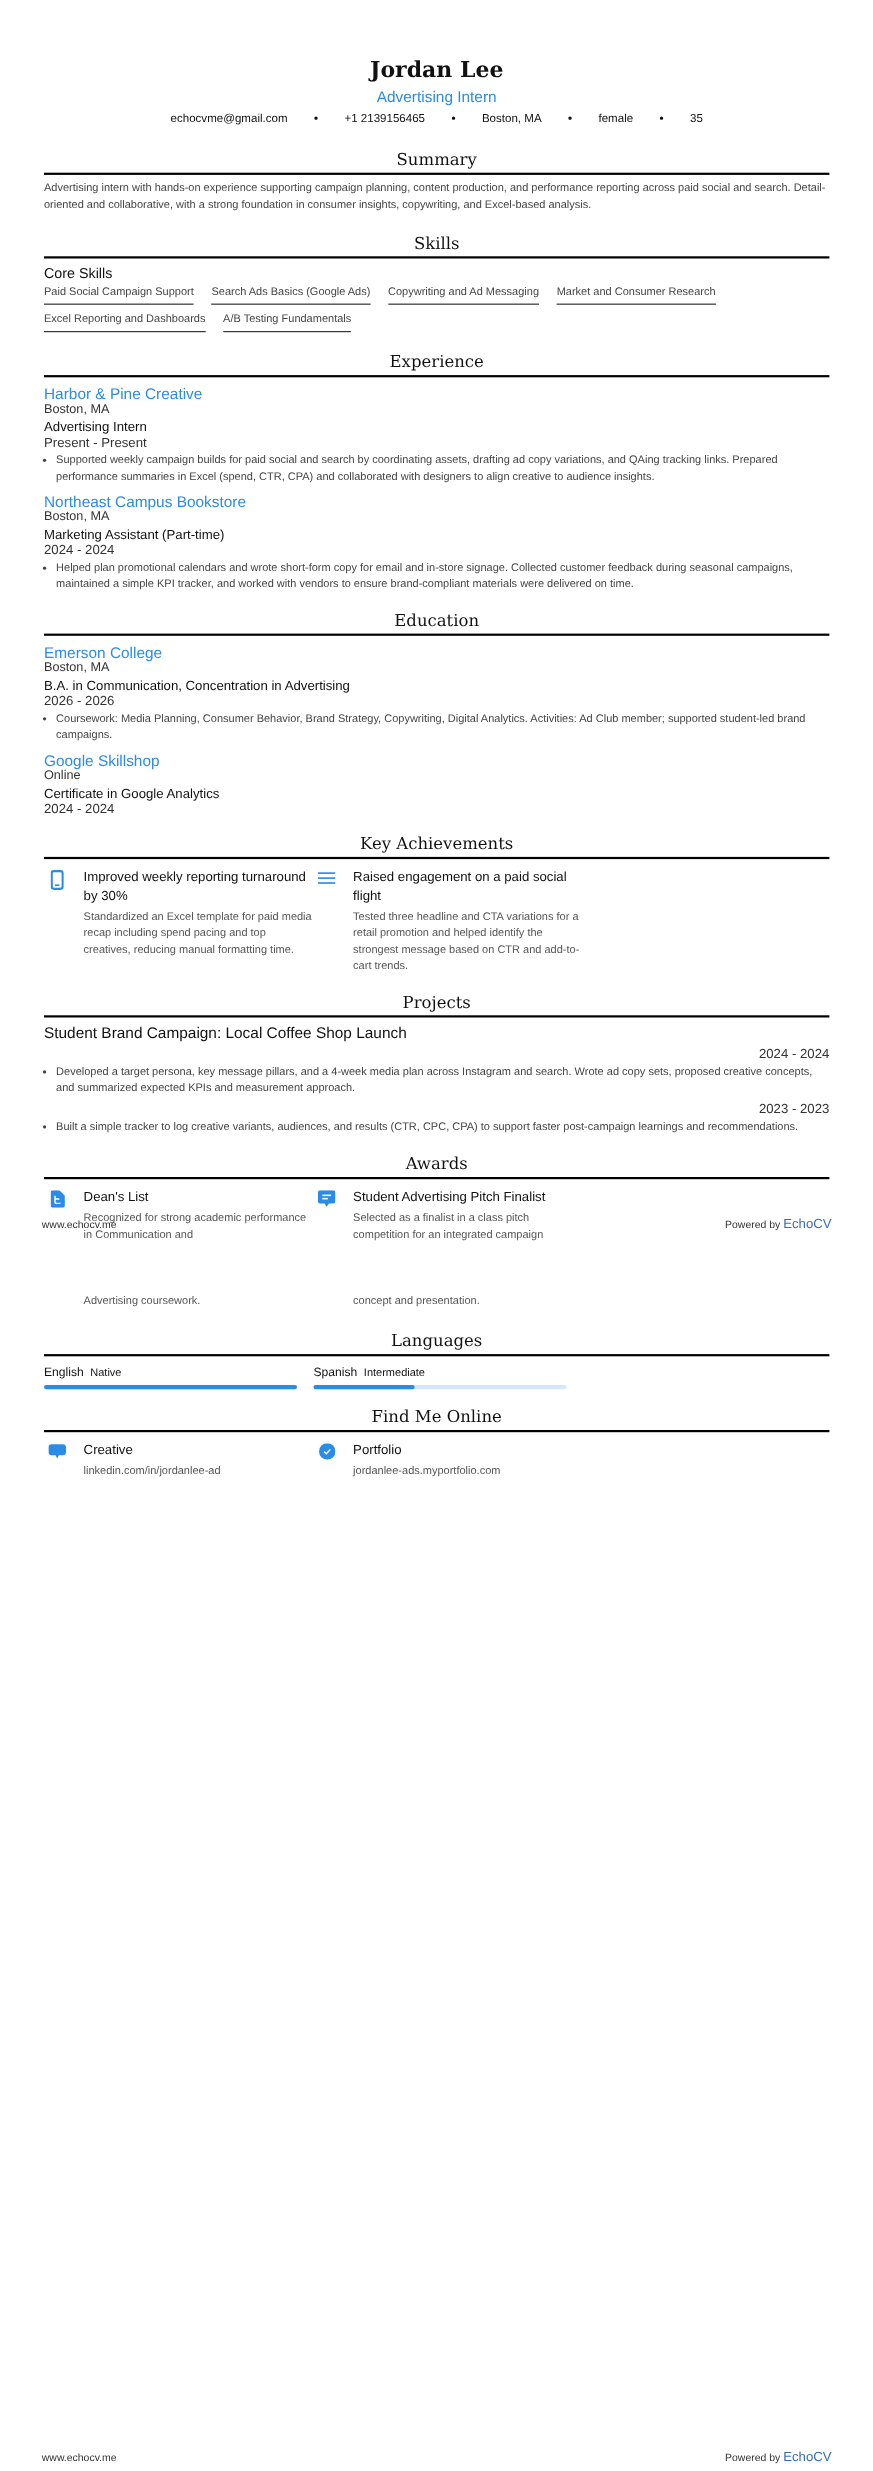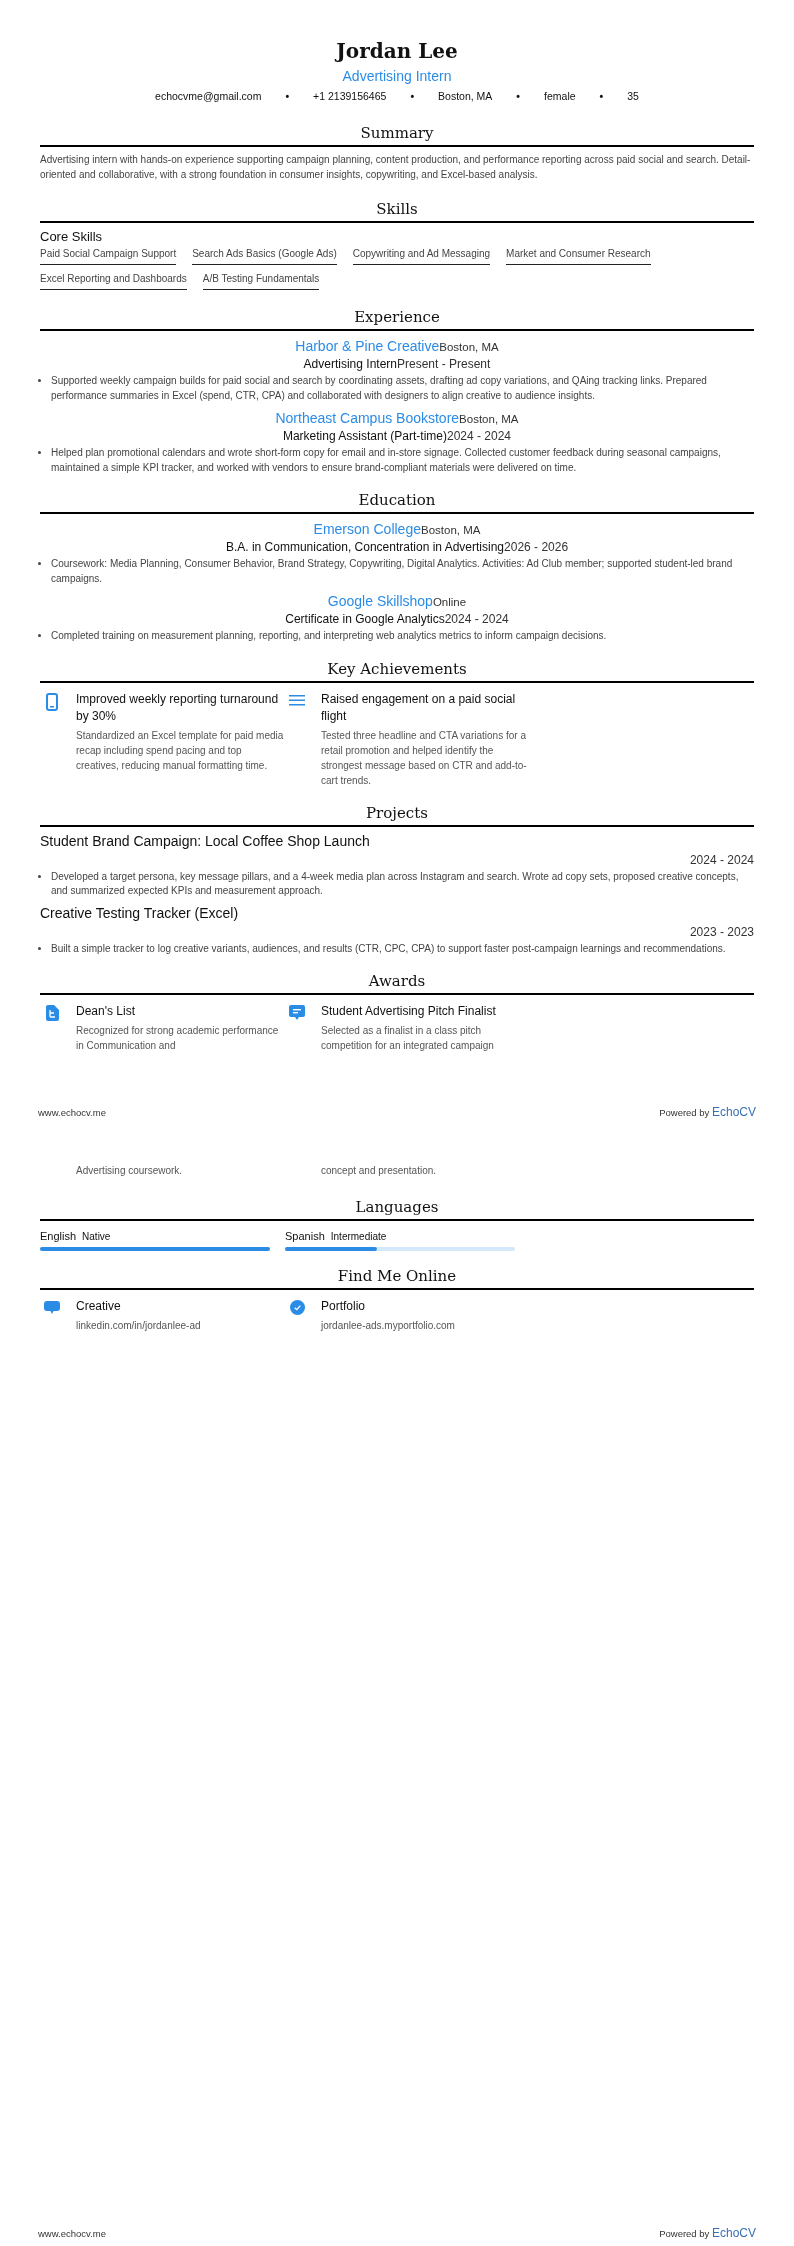--- a/index.html
+++ b/index.html
@@ -1,31 +1,31 @@
 <!DOCTYPE html>
 <html><head>
 <meta charset="utf-8">
 <style>
   * { box-sizing: border-box; margin: 0; padding: 0; }
   html, body { width: 794px; background: #ffffff; }
   body { font-family: "Liberation Sans", sans-serif; color: #222; position: relative; height: 2246px; }
   .page { position: absolute; left: 0; width: 794px; }
-  .content { padding: 0 40px; }
+  .content { padding: 12px 40px; }
   .header { text-align: center; padding-top: 38px; }
   .name { font-family: "DejaVu Serif", serif; font-weight: bold; font-size: 20px; color: #111; line-height: 26px; }
   .role { color: #2b8ce6; font-size: 14px; margin-top: 4px; }
   .contacts { font-size: 10.5px; color: #111; margin-top: 6px; display: flex; justify-content: center; gap: 24px; }
   .contacts .dot { font-weight: bold; }
   .section-title { font-family: "DejaVu Serif", serif; font-size: 15px; text-align: center; color: #111; margin-top: 14px; padding-bottom: 3px; border-bottom: 2px solid #000; }
   .summary { font-size: 10px; line-height: 15px; color: #444; margin-top: 5px; }
   .skill-cat { font-size: 13px; color: #111; margin-top: 6px; }
   .skills { display: flex; flex-wrap: wrap; gap: 4px 16px; margin-top: 4px; }
   .skill { font-size: 10px; color: #444; padding-bottom: 5px; border-bottom: 1.5px solid #222; margin-bottom: 4px; }
   .entry { margin-top: 7px; }
-  .row { display: flex; justify-content: center; align-items: baseline; }
+  .row { display: flex; justify-content: space-between; align-items: baseline; flex-direction: column; }
   .org { color: #2b8ce6; font-size: 14px; }
   .loc { font-size: 11.5px; color: #333; }
   .pos { font-size: 12px; color: #111; margin-top: 3px; }
   .date { font-size: 12px; color: #333; }
   ul.bullets { margin-top: 3px; padding-left: 11px; }
   ul.bullets li { font-size: 10px; line-height: 14.5px; color: #444; }
   .grid { display: flex; gap: 0; margin-top: 8px; }
   .card { width: 245px; display: flex; gap: 12px; }
   .card .ico { width: 24px; flex: 0 0 24px; display: flex; justify-content: center; padding-top: 2px; }
   .card .t { font-size: 12px; color: #111; line-height: 17px; }
@@ -120,23 +120,20 @@
     </div>
     <div class="entry">
       <div class="row">
         <span class="org">Google Skillshop</span>
         <span class="loc">Online</span>
       </div>
       <div class="row">
         <span class="pos">Certificate in Google Analytics</span>
         <span class="date">2024 - 2024</span>
       </div>
-      <ul class="bullets">
-          <li>Completed training on measurement planning, reporting, and interpreting web analytics metrics to inform campaign decisions.</li>
-        </ul>
     </div>
 
     <div class="section-title" style="margin-top:16px;">Key Achievements</div>
     <div class="grid">
       <div class="card">
         <div class="ico">
           <svg width="12" height="18" viewBox="0 0 12 18">
               <rect x="1" y="1" width="10" height="16" rx="2" fill="none" stroke="#2b8ce6" stroke-width="2"></rect>
               <rect x="4" y="13" width="4" height="1.5" fill="#2b8ce6"></rect>
             </svg>
@@ -163,21 +160,20 @@
 
     <div class="section-title" style="margin-top:16px;">Projects</div>
     <div>
       <div class="proj-title">Student Brand Campaign: Local Coffee Shop Launch</div>
       <div class="proj-date">2024 - 2024</div>
       <ul class="bullets">
           <li>Developed a target persona, key message pillars, and a 4-week media plan across Instagram and search. Wrote ad copy sets, proposed creative concepts, and summarized expected KPIs and measurement approach.</li>
         </ul>
     </div>
     <div>
-      <div class="proj-title">Creative Testing Tracker (Excel)</div>
       <div class="proj-date">2023 - 2023</div>
       <ul class="bullets">
           <li>Built a simple tracker to log creative variants, audiences, and results (CTR, CPC, CPA) to support faster post-campaign learnings and recommendations.</li>
         </ul>
     </div>
 
     <div class="section-title" style="margin-top:16px;">Awards</div>
     <div class="grid">
       <div class="card">
         <div class="ico">

